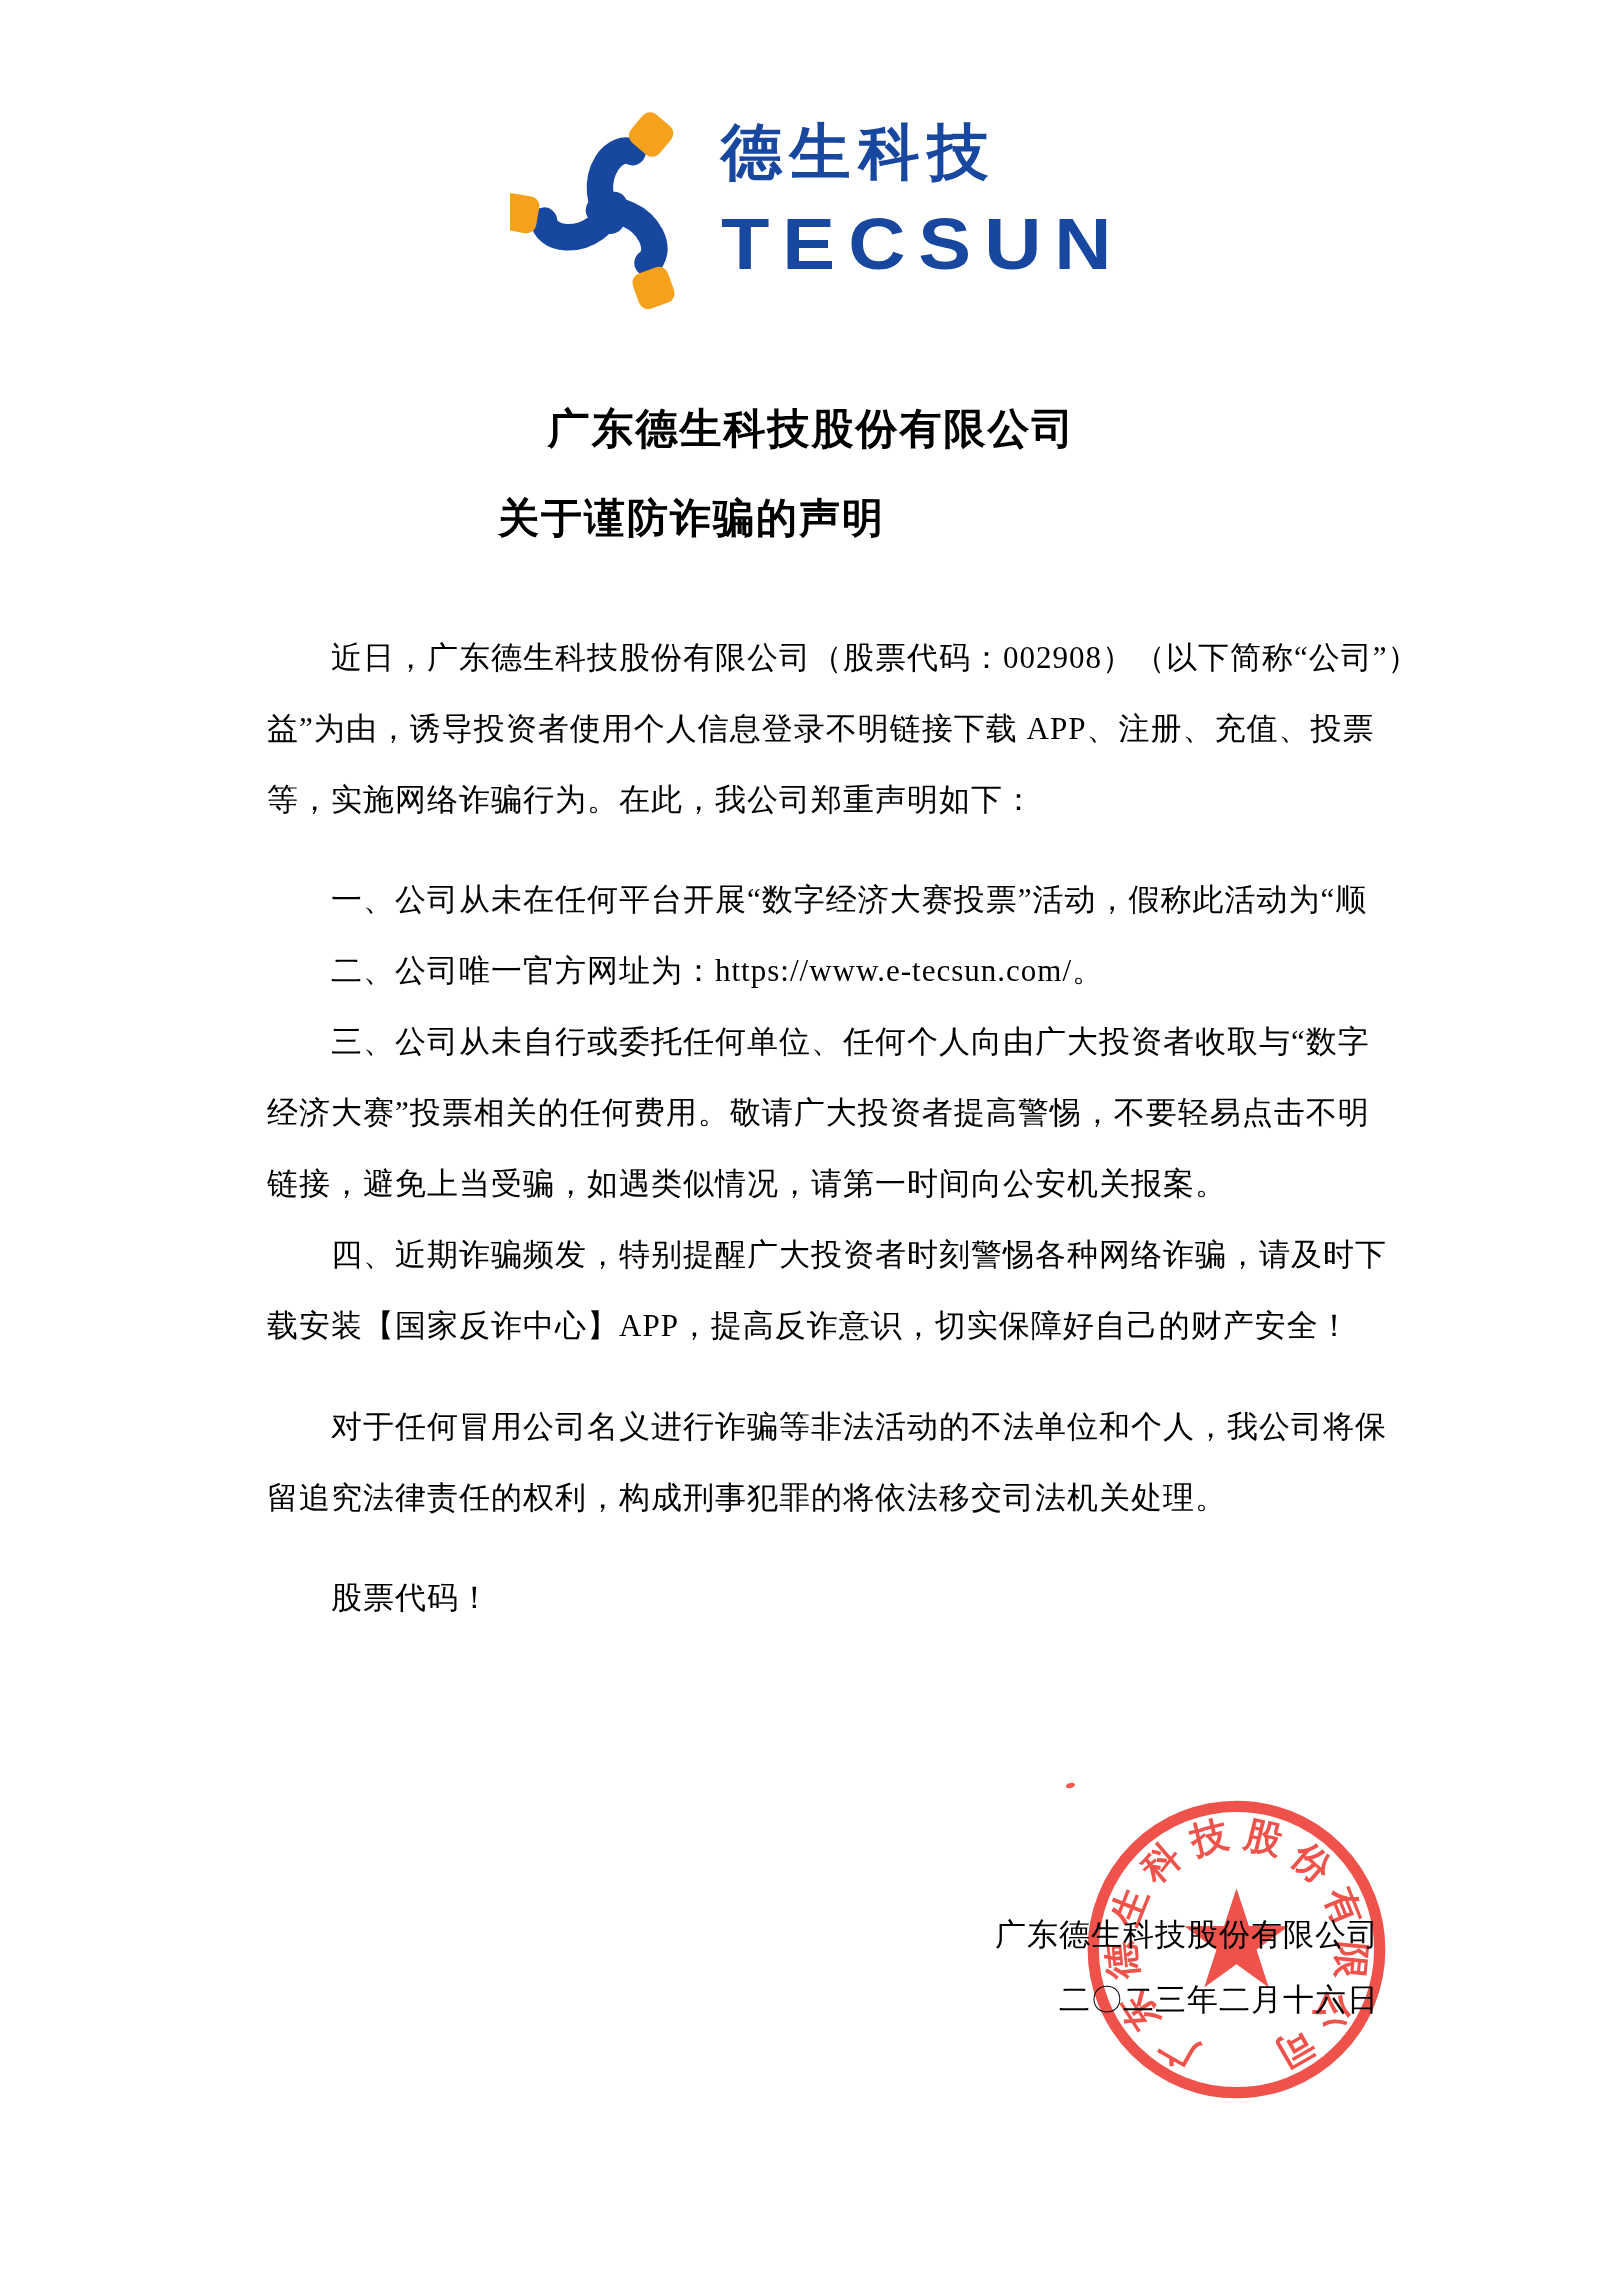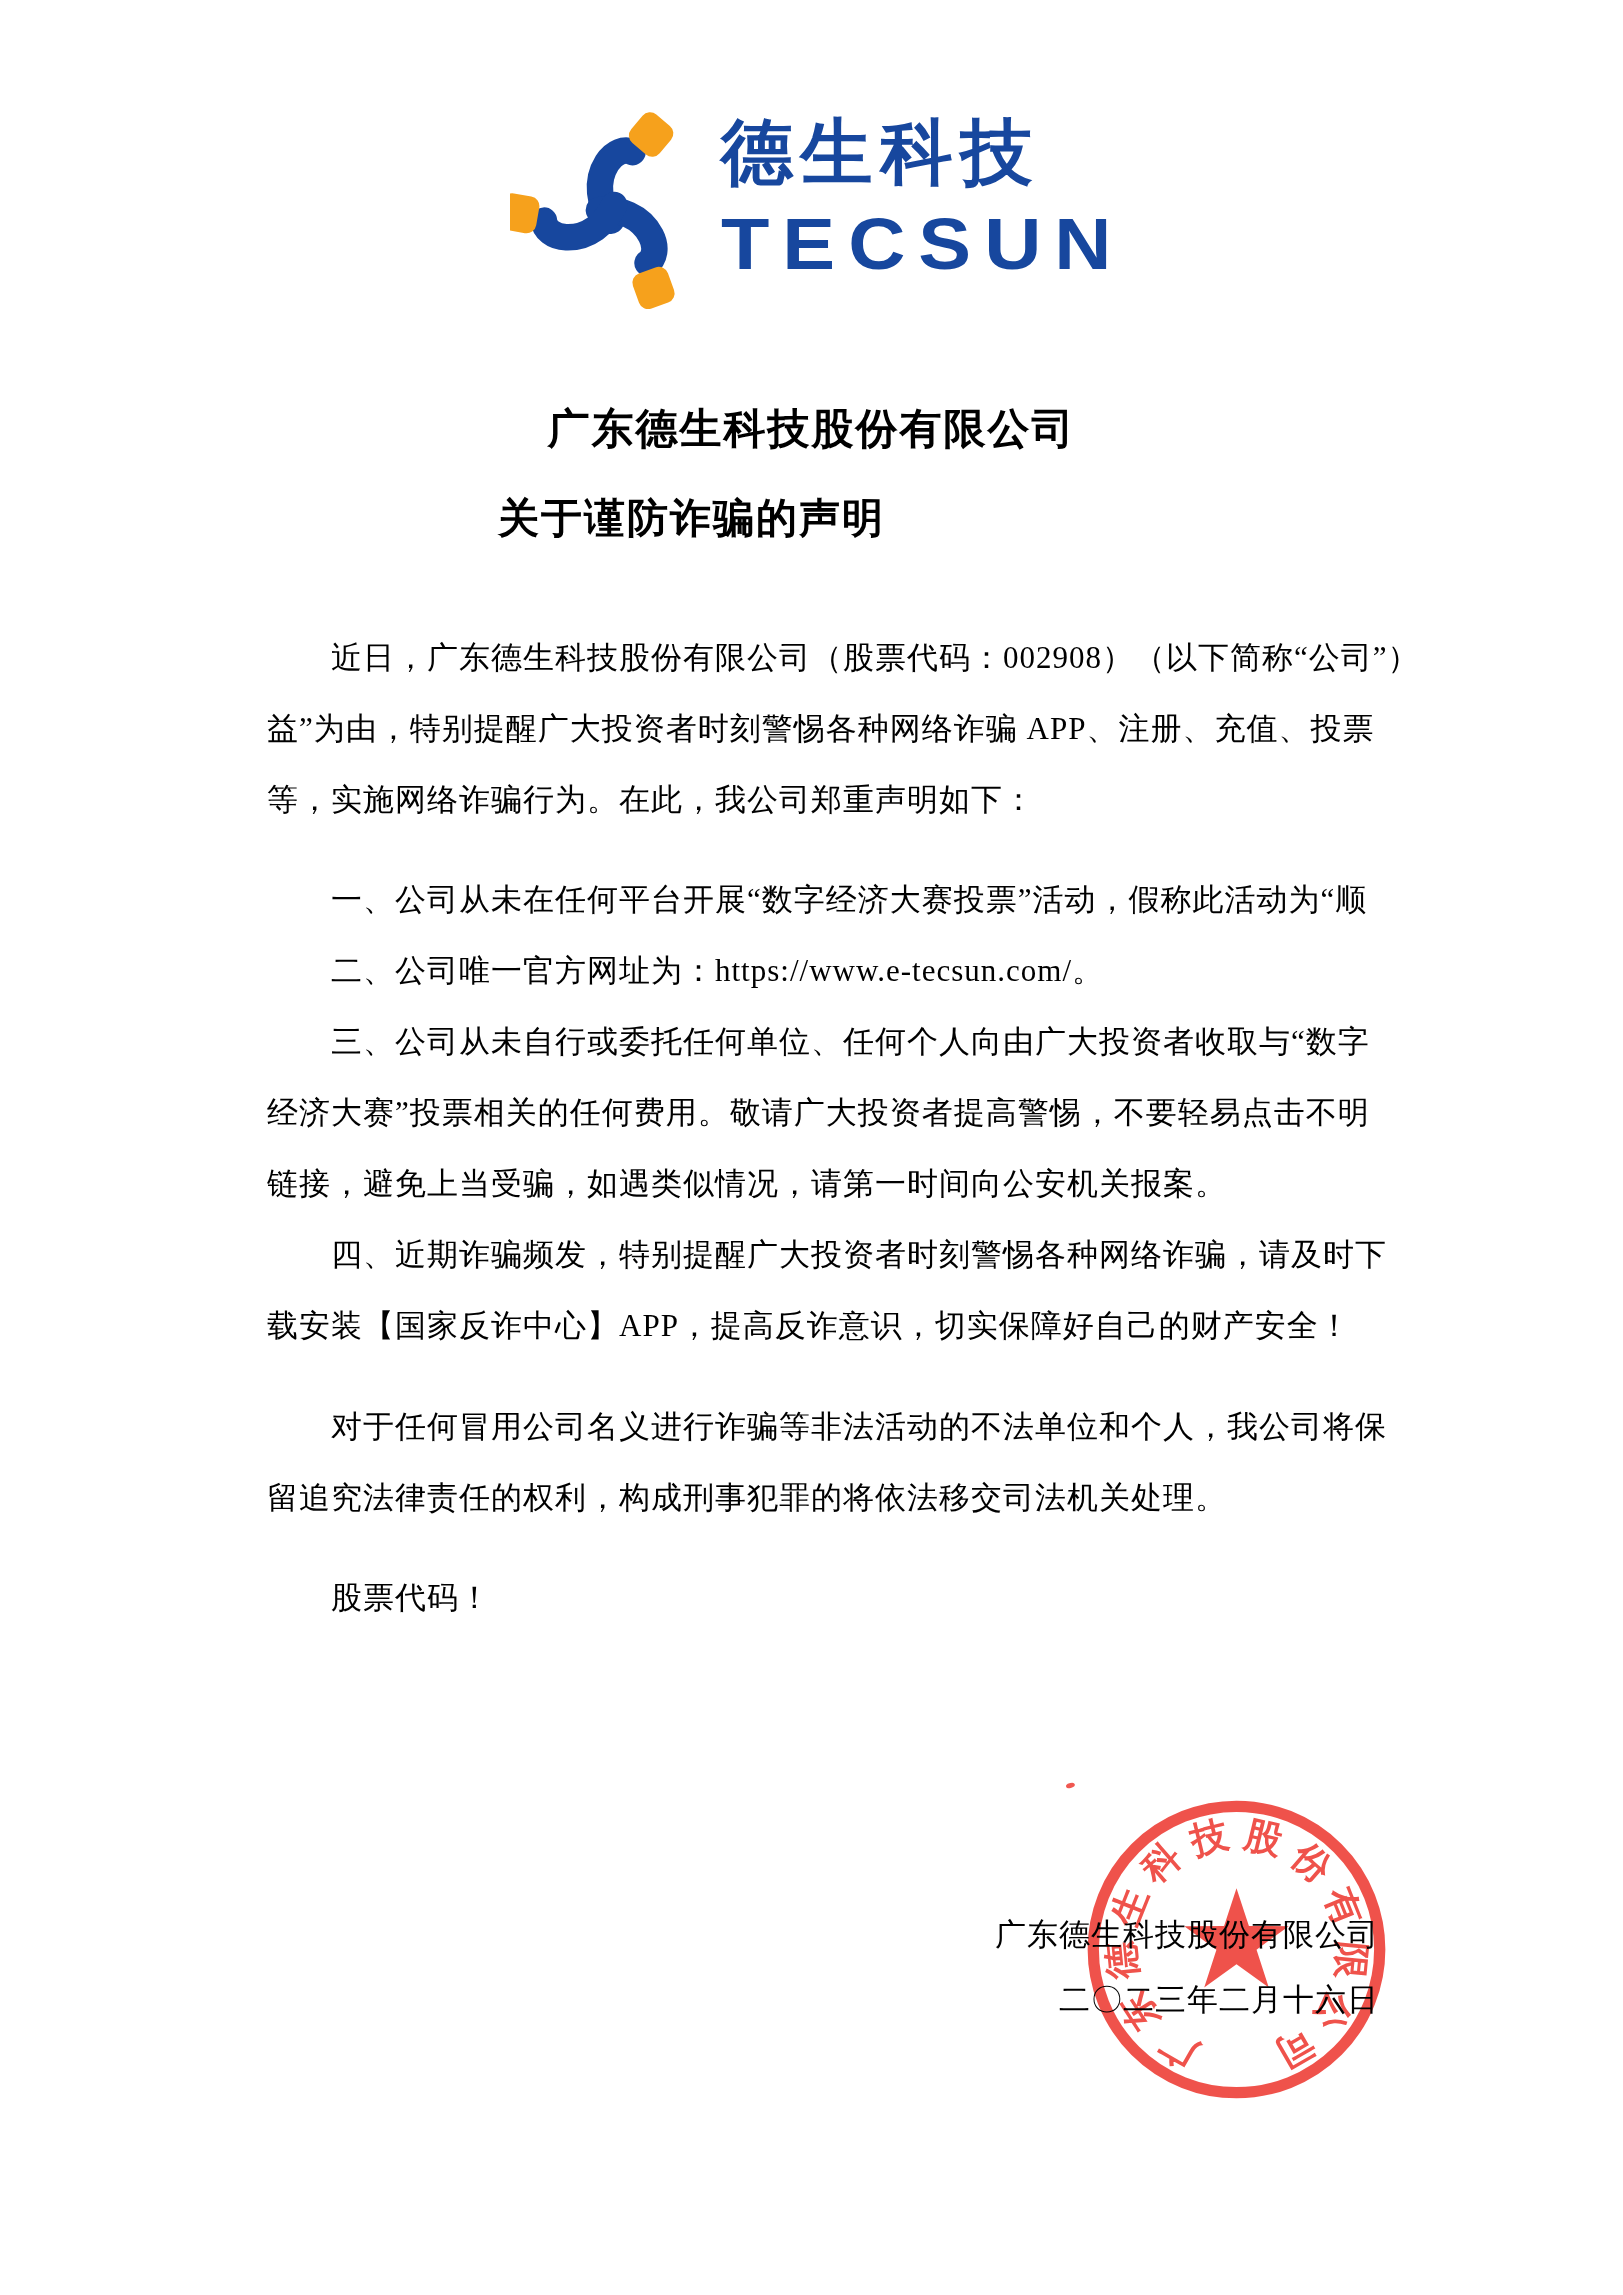--- a/index.html
+++ b/index.html
@@ -8,21 +8,21 @@
     font-family:"Liberation Serif","DejaVu Serif",serif;color:#000;
   }
   .page{position:absolute;inset:0;}
 
   
   .logo{position:absolute;left:510px;top:103px;display:flex;align-items:flex-start;}
   .logo-mark{width:196px;height:211px;flex:0 0 auto;}
   .logo-text{margin-left:14.7px;display:flex;flex-direction:column;}
   .logo-cn{
     font-family:"Liberation Sans","DejaVu Sans",sans-serif;font-weight:bold;
-    font-size:72px;line-height:98px;letter-spacing:7.9px;white-space:nowrap;
+    font-size:61px;line-height:98px;letter-spacing:7.9px;white-space:nowrap;
   }
   .logo-en{
     font-family:"Liberation Sans","DejaVu Sans",sans-serif;font-weight:bold;
     font-size:72px;line-height:74px;letter-spacing:11.8px;white-space:nowrap;
     transform:scaleX(1.10);transform-origin:left center;margin-top:5.9px;
   }
 
   
   .doc-title{
     position:absolute;top:398px;left:0;width:1623px;text-align:center;
@@ -84,21 +84,21 @@
       <div class="logo-en" style="color:#17479E;">TECSUN</div>
     </div>
   </div>
 
   <div class="doc-title">广东德生科技股份有限公司</div>
   <div class="doc-subtitle">关于谨防诈骗的声明</div>
 
   <div id="body-text">
       <div class="para">
         <div class="line">　　近日，广东德生科技股份有限公司（股票代码：002908）（以下简称“公司”）</div>
-        <div class="line">益”为由，特别提醒广大投资者时刻警惕各种网络诈骗 APP、注册、充值、投票</div>
+        <div class="line">益”为由，诱导投资者使用个人信息登录不明链接下载 APP、注册、充值、投票</div>
         <div class="line">等，实施网络诈骗行为。在此，我公司郑重声明如下：</div>
       </div>
       <div class="para gap-before">
         <div class="line">　　一、公司从未在任何平台开展“数字经济大赛投票”活动，假称此活动为“顺</div>
       </div>
       <div class="para">
         <div class="line">　　二、公司唯一官方网址为：https://www.e-tecsun.com/。</div>
       </div>
       <div class="para">
         <div class="line">　　三、公司从未自行或委托任何单位、任何个人向由广大投资者收取与“数字</div>

